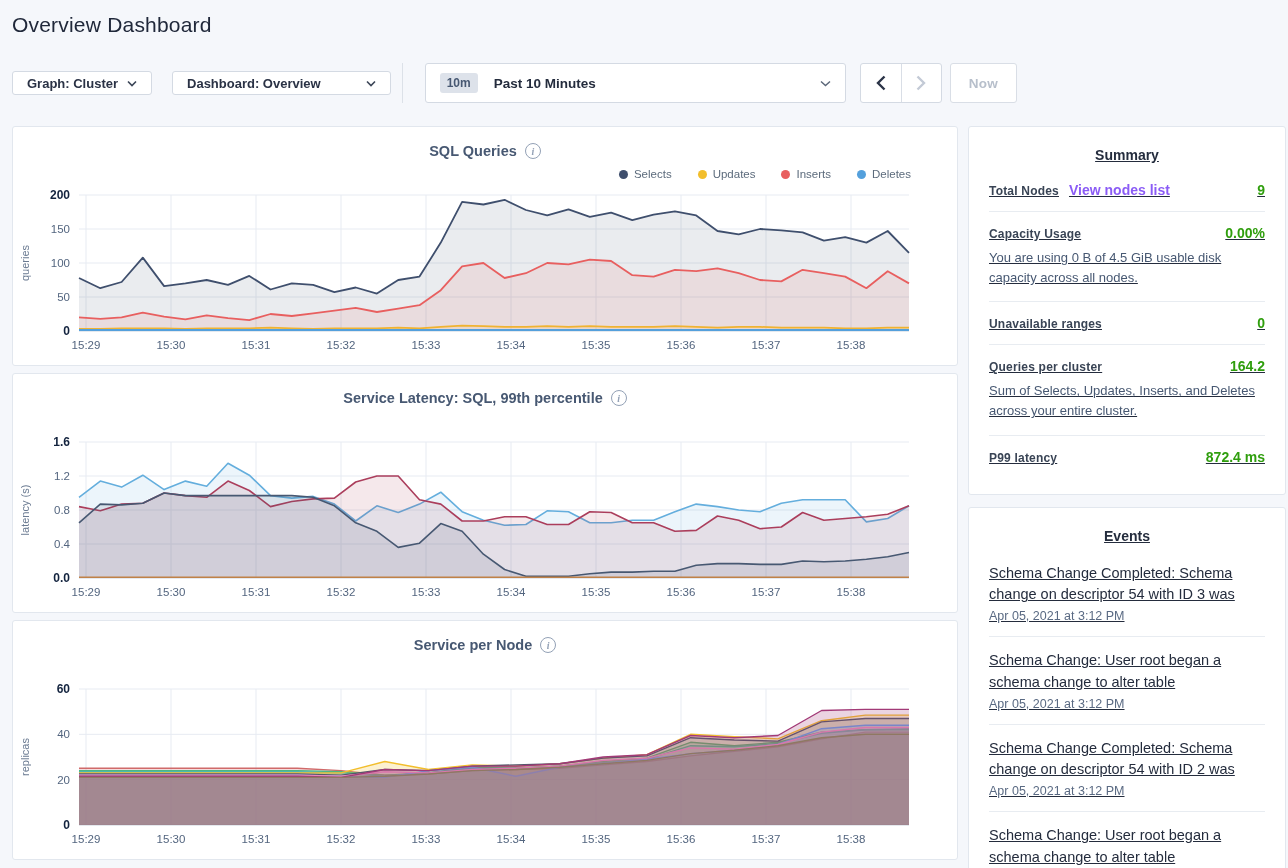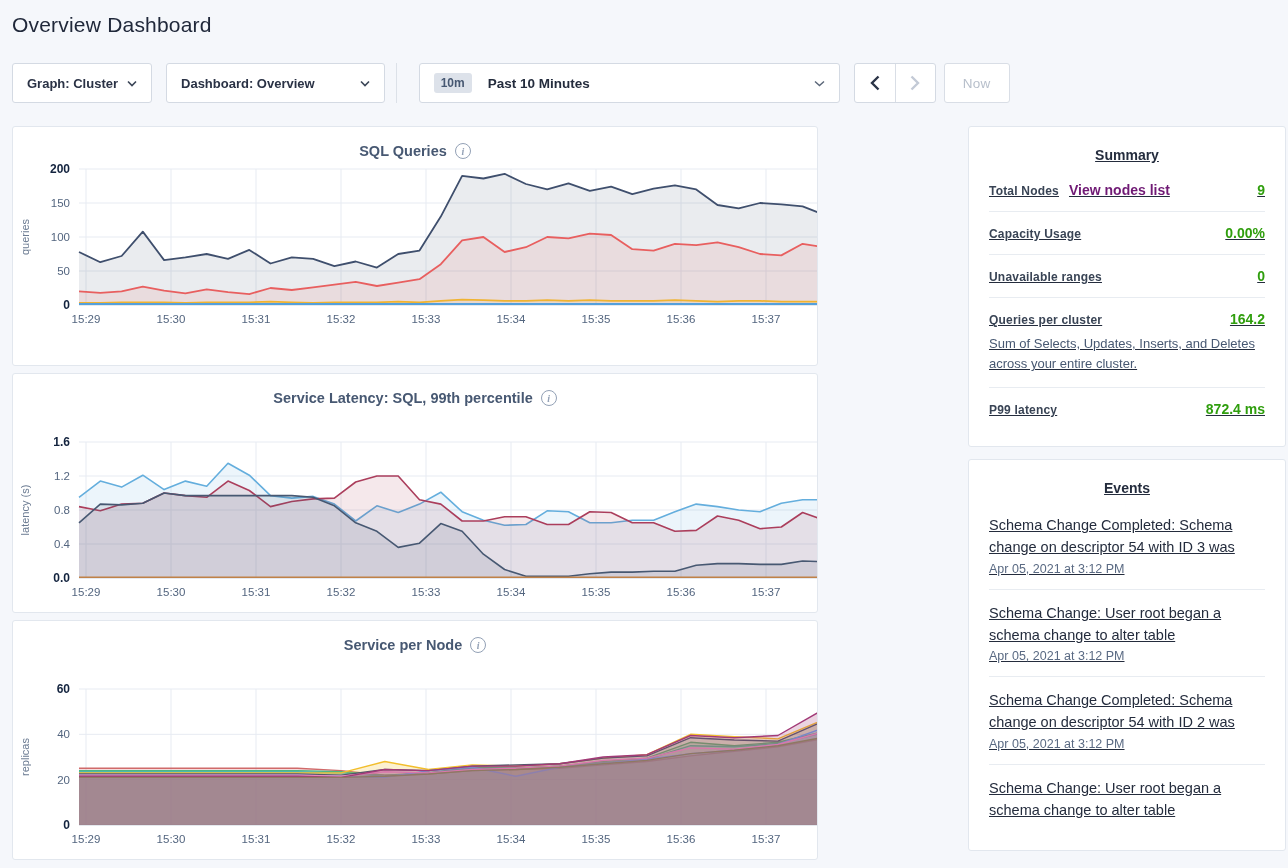--- a/index.html
+++ b/index.html
@@ -9,53 +9,53 @@
     font-family:"Liberation Sans","DejaVu Sans",sans-serif;
     color:#242c3d;
   }
   h1.page-title {
     margin:13px 0 0 12px;
     font-size:21px; font-weight:500; color:#20283a; letter-spacing:.2px;
   }
   
   .toolbar { display:flex; align-items:center; margin:26px 0 0 12px; height:40px; }
   .tb-btn {
-    background:#fff; border:1px solid #d4dae3; border-radius:3px; height:40px;
+    background:#fff; border:1px solid #d4dae3; border-radius:3px; height:24px;
     display:flex; align-items:center; gap:9px; padding:0 14px;
     font-size:13px; font-weight:600; color:#2a3245; cursor:pointer;
   }
-  .tb-btn + .tb-btn { margin-left:14px;gap:45px; }
+  .tb-btn + .tb-btn { margin-left:20px;gap:45px; }
   .tb-divider { width:1px; height:40px; background:#dcе1e8; background:#dce1e8; margin:0 0 0 11px; }
   .time-selector {
     margin-left:22px; width:421px; height:40px; background:#fff;
     border:1px solid #d4dae3; border-radius:3px;
     display:flex; align-items:center; padding:0 14px; cursor:pointer;
   }
   .time-badge {
     background:#dde2ea; border-radius:3px; padding:3px 7px;
     font-size:12px; font-weight:700; color:#475872;
   }
   .time-label { margin-left:16px; font-size:13.5px; font-weight:700; color:#242c3d; }
   .time-selector .chev { margin-left:auto; }
   .pager { margin-left:14px; display:flex; border:1px solid #d4dae3; border-radius:3px; background:#fff; height:40px; }
   .pager-cell { width:40px; height:38px; display:flex; align-items:center; justify-content:center; cursor:pointer; }
   .pager-cell + .pager-cell { border-left:1px solid #d9dee6; }
   .now-btn {
     margin-left:8px; height:40px; padding:12px 18px; background:#fff;
     border:1px solid #d9dee6; border-radius:3px;
-    font-size:13.5px; font-weight:400; color:#b7bfcb; letter-spacing:.3px; cursor:default;
+    font-size:13.5px; font-weight:700; color:#b7bfcb; letter-spacing:.3px; cursor:default;
   }
   
   .content { display:flex; gap:10px; margin:23px 0 0 12px; align-items:flex-start; }
   .main-col { width:946px; }
   .side-col { width:318px; }
   
   .chart-card {
     background:#fff; border:1px solid #e2e7ee; border-radius:3px;
-    width:806px; height:240px; margin-bottom:7px; overflow:hidden;
+    width:946px; height:240px; margin-bottom:7px; overflow:hidden;
   }
   .chart-title-row { margin-top:14px; height:20px; display:flex; align-items:center; justify-content:center; gap:8px; }
   .chart-title { font-size:14.5px; font-weight:700; color:#475872; }
   .info-icon {
     width:16px; height:16px; border:1px solid #93a1b6; border-radius:50%;
     color:#93a1b6; font-size:10px; font-weight:700; font-family:"Liberation Serif","DejaVu Serif",serif; font-style:italic;
     display:inline-flex; align-items:center; justify-content:center; cursor:pointer;
   }
   .legend-row { height:26px; display:flex; align-items:center; justify-content:flex-end; gap:26px; padding-right:46px; }
   .legend-item { display:flex; align-items:center; gap:6px; }
@@ -66,21 +66,21 @@
   svg.chart text.tick-bold { font-weight:700; fill:#13233e; font-size:12px; }
   svg.chart text.axis-title { fill:#6b7b92; font-size:11px; }
   
   .panel { background:#fff; border:1px solid #e2e7ee; border-radius:3px; padding:16px 20px;text-decoration:underline; }
   .panel + .panel { margin-top:12px; }
   .panel-title { text-align:center; font-size:14px; font-weight:700; color:#242c3d; margin:4px 0 6px; }
   .sum-row { padding:13px 0; border-bottom:1px solid #e8ecf1; }
   .sum-row:last-child { border-bottom:none; }
   .sum-line { display:flex; align-items:baseline; }
   .sum-label { font-size:12px; font-weight:700; color:#394455; letter-spacing:.2px; }
-  .sum-link { margin-left:10px; font-size:14px; font-weight:700; color:#701a75; text-decoration:none; cursor:pointer; }
+  .sum-link { margin-left:10px; font-size:14px; font-weight:700; color:#8b5cf6; text-decoration:none; cursor:pointer; }
   .sum-value { margin-left:auto; font-size:14px; font-weight:700; color:#2f9e0d; }
   .sum-desc { margin-top:7px; font-size:13px; line-height:1.55; color:#475872; }
   .event-item { padding:13px 0; border-bottom:1px solid #e8ecf1; }
   .event-item:last-child { border-bottom:none; }
   .event-message { font-size:14.5px; line-height:1.5; color:#242c3d; cursor:pointer; }
   .event-time { margin-top:3px; font-size:12.5px; color:#5a6a83; }
   .chev svg, .pager-cell svg { display:block; }
 </style>
 </head>
 <body>
@@ -130,20 +130,38 @@
 </div>
 
 <div class="content">
   <div class="main-col">
 
     <div class="chart-card">
       <div class="chart-title-row">
         <span class="chart-title">SQL Queries</span>
         <span class="info-icon">i</span>
       </div>
+      <div class="legend-row">
+          <span class="legend-item">
+            <span class="legend-dot" style="background: rgb(63, 79, 109);"></span>
+            <span class="legend-label">Selects</span>
+          </span>
+          <span class="legend-item">
+            <span class="legend-dot" style="background: rgb(242, 190, 44);"></span>
+            <span class="legend-label">Updates</span>
+          </span>
+          <span class="legend-item">
+            <span class="legend-dot" style="background: rgb(232, 95, 95);"></span>
+            <span class="legend-label">Inserts</span>
+          </span>
+          <span class="legend-item">
+            <span class="legend-dot" style="background: rgb(84, 160, 220);"></span>
+            <span class="legend-label">Deletes</span>
+          </span>
+        </div>
       <svg class="chart" width="944" height="172">
           <text x="57" y="148" text-anchor="end" class="tick-bold">0</text>
           <line x1="66" y1="110" x2="896" y2="110" stroke="#e7ebf2" stroke-width="1"></line>
           <text x="57" y="114" text-anchor="end">50</text>
           <line x1="66" y1="76" x2="896" y2="76" stroke="#e7ebf2" stroke-width="1"></line>
           <text x="57" y="80" text-anchor="end">100</text>
           <line x1="66" y1="42" x2="896" y2="42" stroke="#e7ebf2" stroke-width="1"></line>
           <text x="57" y="46" text-anchor="end">150</text>
           <line x1="66" y1="8" x2="896" y2="8" stroke="#e7ebf2" stroke-width="1"></line>
           <text x="57" y="12" text-anchor="end" class="tick-bold">200</text>
@@ -299,20 +317,21 @@
           <a class="sum-link">View nodes list</a>
           <span class="sum-value">9</span>
         </div>
       </div>
 
       <div class="sum-row">
         <div class="sum-line">
           <span class="sum-label">Capacity Usage</span>
           <span class="sum-value">0.00%</span>
         </div>
+        <div class="sum-desc">You are using 0 B of 4.5 GiB usable disk capacity across all nodes.</div>
       </div>
 
       <div class="sum-row">
         <div class="sum-line">
           <span class="sum-label">Unavailable ranges</span>
           <span class="sum-value">0</span>
         </div>
       </div>
 
       <div class="sum-row">

